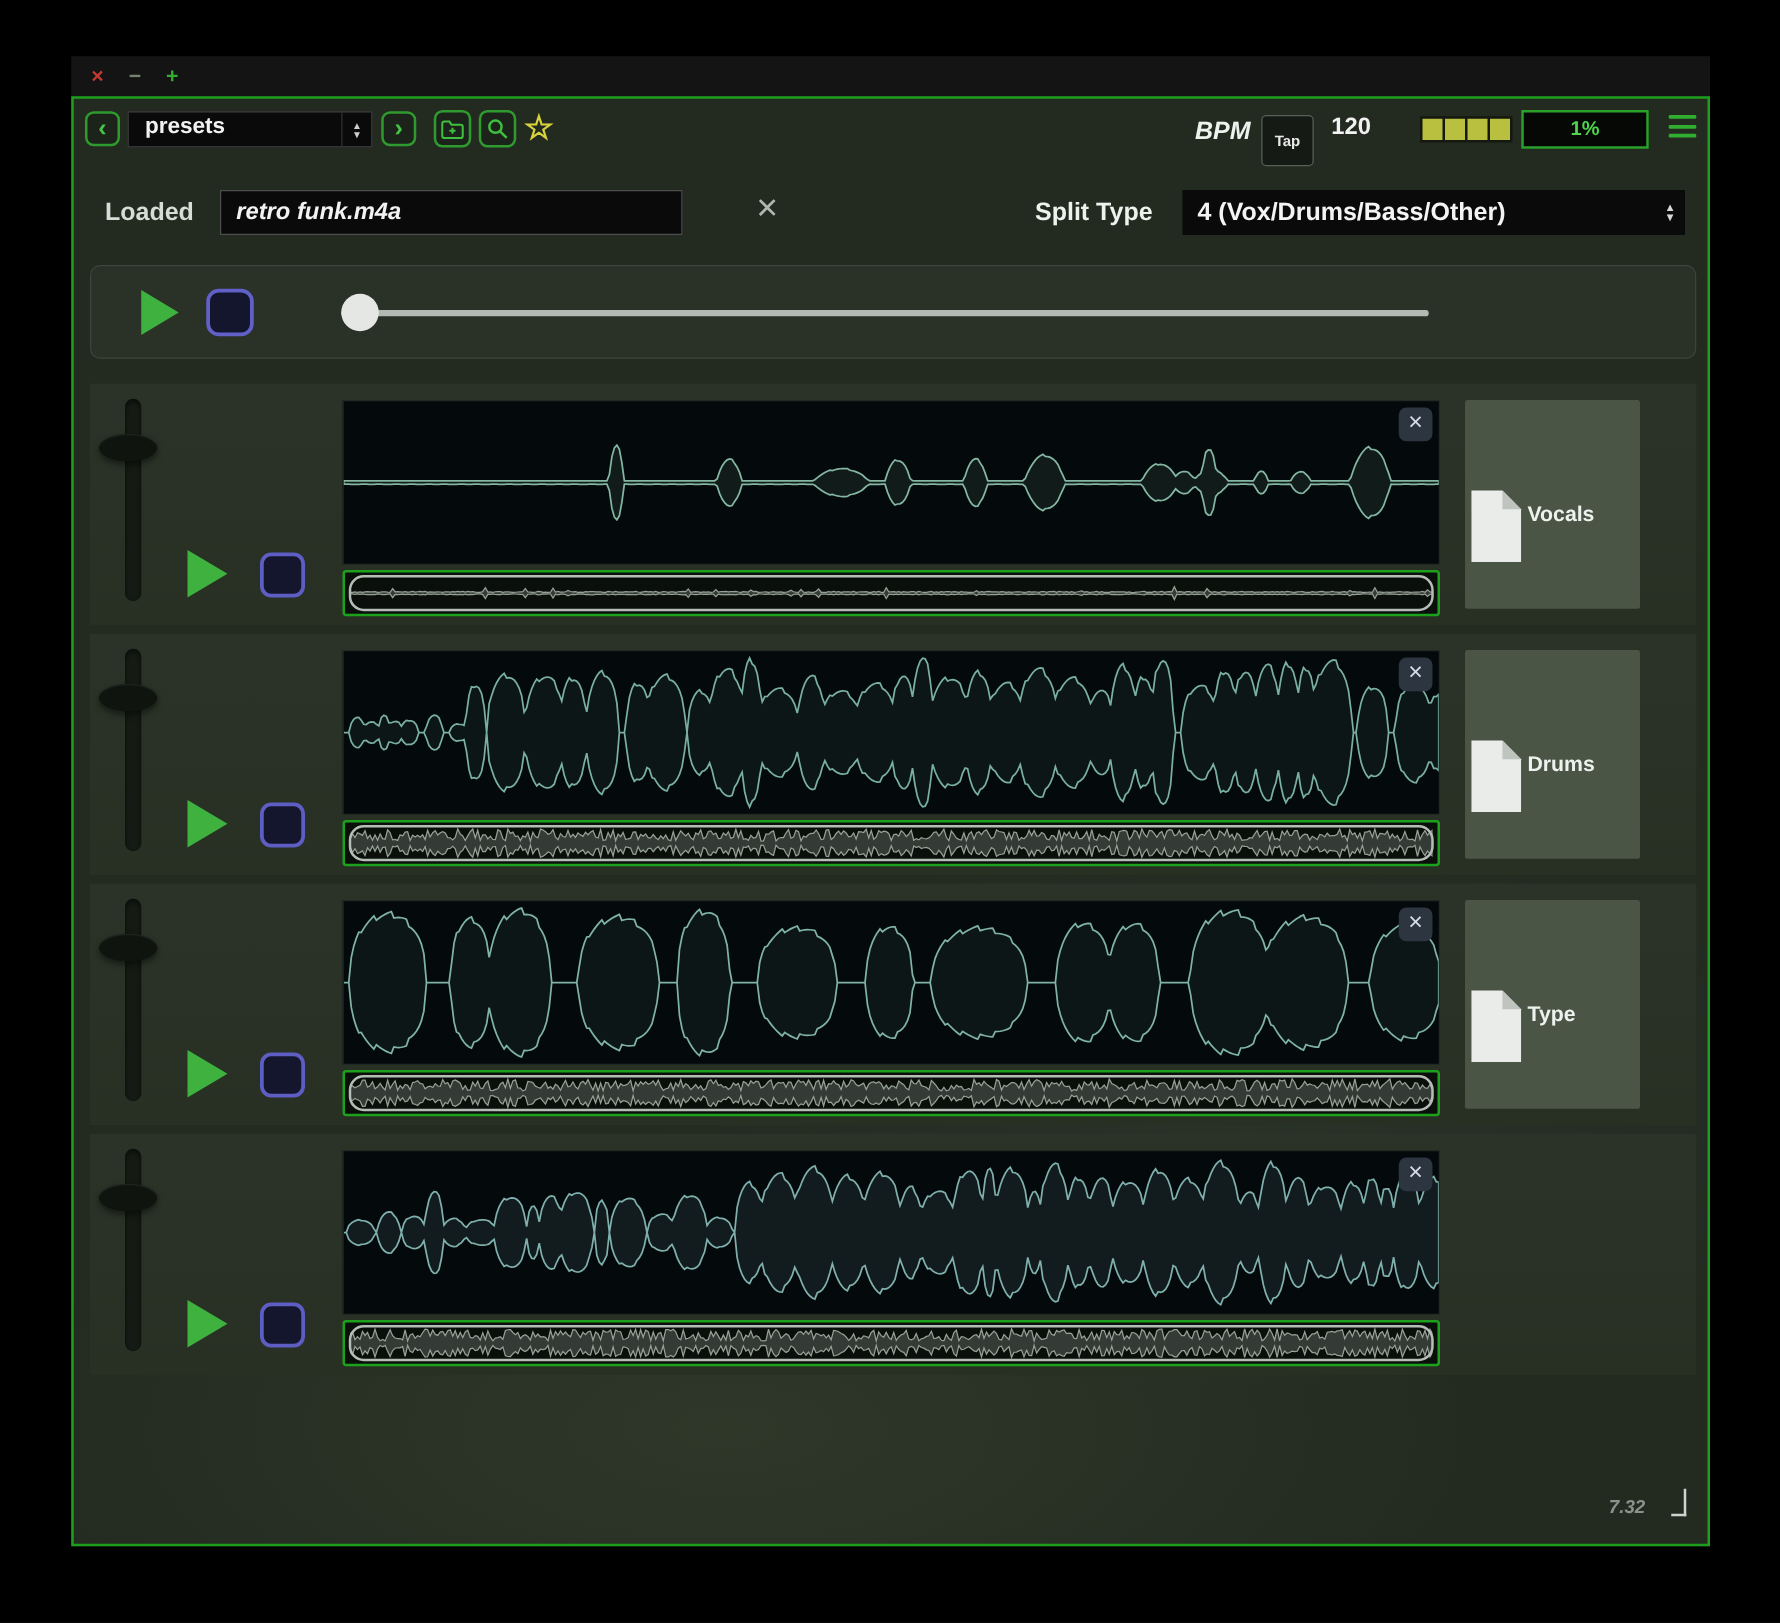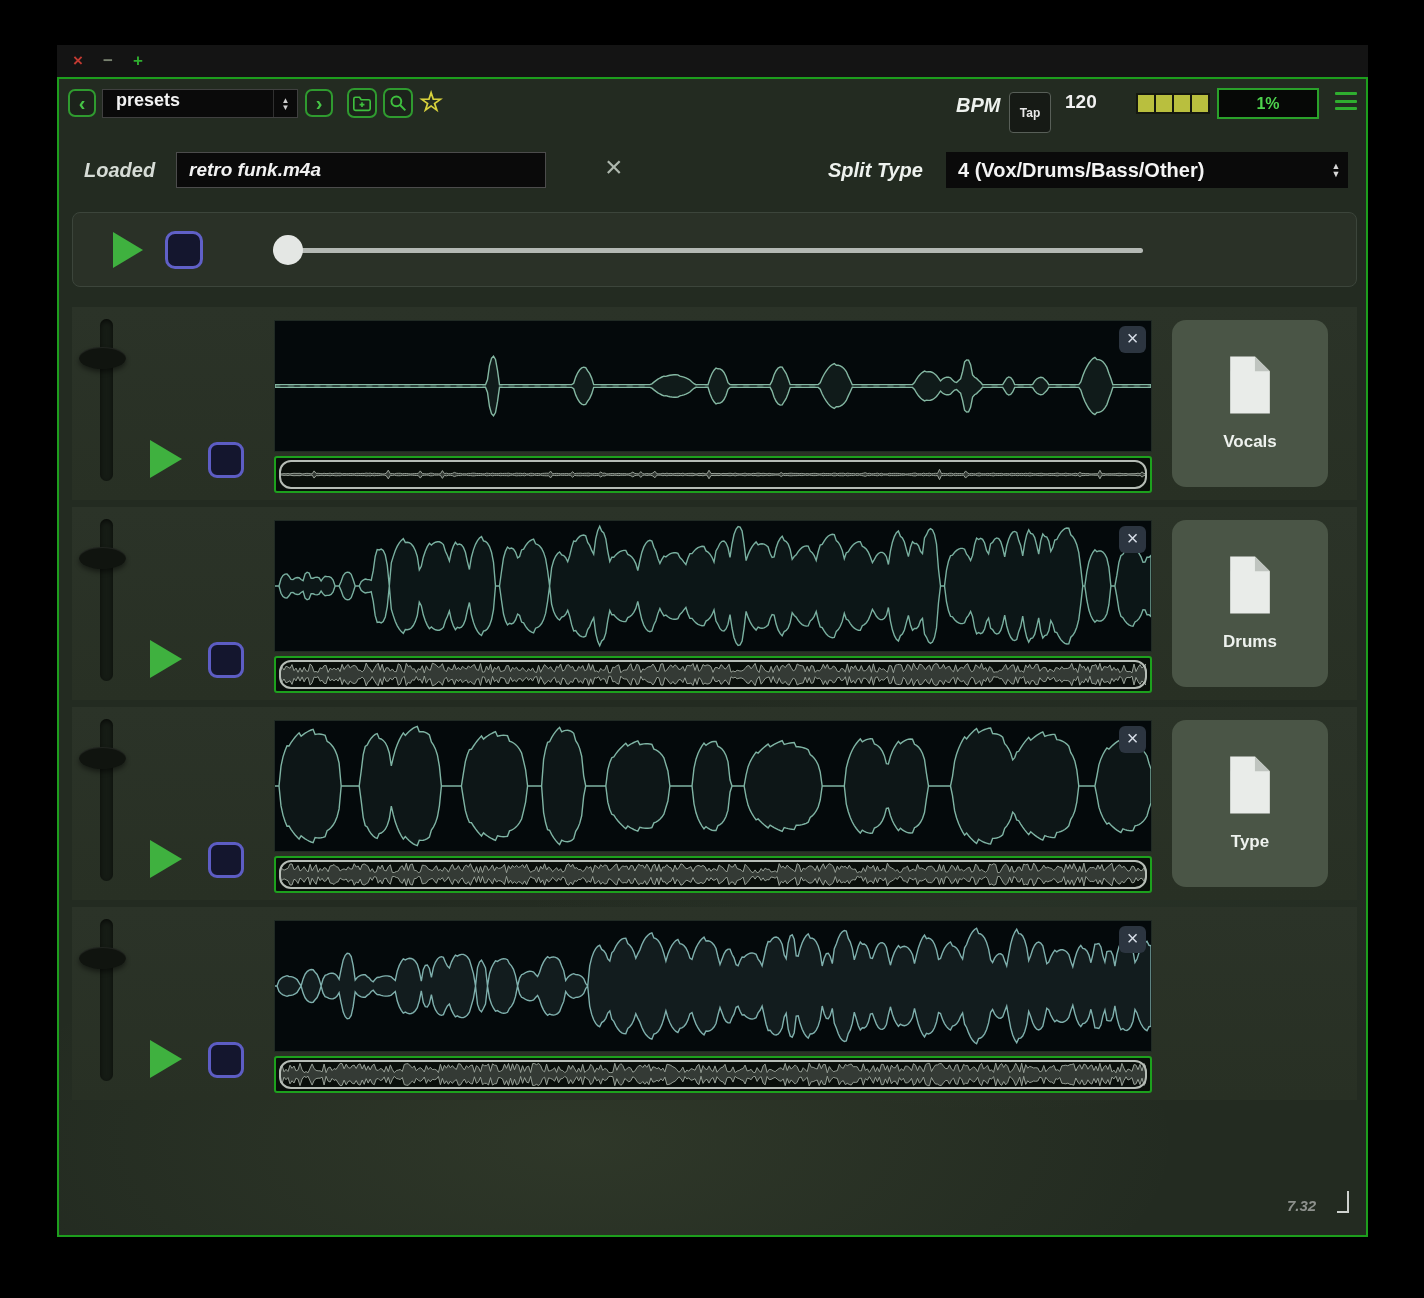--- a/index.html
+++ b/index.html
@@ -32,24 +32,24 @@
   #bpm-label{position:absolute;left:897px;top:15px;font-style:italic;font-weight:bold;color:#eef2ee;font-size:20px}
   #tap-btn{position:absolute;left:950px;top:13px;width:42px;height:41px;background:#161a15;border:1px solid #585f58;border-radius:4px;color:#e8e8e8;font-size:12px;font-weight:bold;display:flex;align-items:center;justify-content:center}
   #bpm-value{position:absolute;left:1006px;top:12px;font-weight:bold;color:#f2f2f2;font-size:19px}
   #bpm-meter{position:absolute;left:1077px;top:14px;width:74px;height:21px;background:#15180f;display:flex;gap:2px;padding:2px}
   #bpm-meter .seg{flex:1;background:#b9bf3e}
   #percent-box{position:absolute;left:1158px;top:9px;width:102px;height:31px;background:#060806;border:2px solid #2aa22a;display:flex;align-items:center;justify-content:center;color:#4ed44e;font-weight:bold;font-size:16px}
   #menu-btn{position:absolute;left:1276px;top:13px;width:22px;height:18px;display:flex;flex-direction:column;justify-content:space-between}
   #menu-btn i{display:block;height:3px;background:#2fae2f;border-radius:1px}
 
   
-  #loaded-label{position:absolute;left:25px;top:80px;font-size:20px;font-weight:bold;font-style:italic;color:#d6dcd6}
+  #loaded-label{position:absolute;left:25px;top:80px;font-size:20px;font-weight:bold;color:#d6dcd6}
   #filename-input{position:absolute;left:117px;top:73px;width:370px;height:36px;background:#0a0a0a;border:1px solid #4c4c4c;color:#f2f2f2;font-weight:bold;font-style:italic;font-size:19px;display:flex;align-items:center;padding-left:12px}
   #clear-file{position:absolute;left:546px;top:71px;font-size:30px;color:#aeb8ae}
-  #split-label{position:absolute;left:769px;top:80px;font-size:20px;font-weight:bold;font-style:italic;color:#eef2ee}
+  #split-label{position:absolute;left:769px;top:80px;font-size:20px;font-weight:bold;color:#eef2ee}
   #split-select{position:absolute;left:887px;top:73px;width:402px;height:36px;background:#0a0a0a;display:flex;align-items:center;color:#f4f4f4;font-weight:bold;font-size:20px;padding-left:12px}
   #split-select .stepper{border-left:none;color:#d8d8d8;font-size:9px;line-height:8px}
 
   
   #transport{position:absolute;left:13px;top:133px;width:1285px;height:75px;background:#2a3127;border:1px solid #3c453b;border-radius:8px}
   #t-play{position:absolute;left:40px;top:19px;width:0;height:0;border-left:30px solid #3fb13f;border-top:18px solid transparent;border-bottom:18px solid transparent}
   #t-stop{position:absolute;left:92px;top:18px;width:38px;height:38px;border:3px solid #6060c8;border-radius:10px;background:#14162e}
   #t-track{position:absolute;left:200px;top:35px;width:870px;height:5px;background:#b4b9b4;border-radius:3px}
   #t-knob{position:absolute;left:200px;top:22px;width:30px;height:30px;border-radius:50%;background:#e4e7e4}
 
@@ -59,21 +59,21 @@
   .fader-slot{position:absolute;left:28px;top:12px;width:13px;height:162px;background:#161c15;border-radius:7px;box-shadow:inset 0 2px 5px rgba(0,0,0,.6)}
   .fader-knob{position:absolute;left:7px;top:40px;width:47px;height:22px;background:#10140f;border-radius:50%;box-shadow:0 3px 5px rgba(0,0,0,.45), inset 0 1px 1px rgba(255,255,255,.08)}
   .row-play{position:absolute;left:78px;top:133px;width:0;height:0;border-left:32px solid #3fb13f;border-top:19px solid transparent;border-bottom:19px solid transparent}
   .row-stop{position:absolute;left:136px;top:135px;width:36px;height:36px;border:3px solid #5d5dc4;border-radius:9px;background:#14162e}
   .wavebox{position:absolute;left:202px;top:13px;width:878px;height:132px;background:#04090b;border:1px solid #202a24}
   .wavebox svg{position:absolute;left:0;top:0}
   .wave-close{position:absolute;right:5px;top:5px;width:27px;height:27px;background:#2c3540;border-radius:6px;color:#d6dde6;font-size:20px;line-height:25px;text-align:center}
   .minimap{position:absolute;left:202px;top:149px;width:878px;height:37px;background:#0a0f0b;border:2px solid #1da11d;border-radius:3px}
   .minimap svg{position:absolute;left:4px;top:3px}
   .minimap .region{position:absolute;left:3px;top:2px;right:3px;bottom:2px;border:2px solid #b6bdb6;border-radius:12px}
-  .stem-card{position:absolute;left:1100px;top:13px;width:156px;height:167px;background:#4a5546;border-radius:14px;display:flex;flex-direction:column;align-items:center}
+  .stem-card{position:absolute;left:1100px;top:13px;width:140px;height:167px;background:#4a5546;border-radius:2px;display:flex;align-items:center}
   .stem-card svg.doc{margin-top:34px;width:50px;height:62px}
   .stem-label{margin-top:16px;color:#eef2ee;font-weight:bold;font-size:17px}
 
   
   #version{position:absolute;left:1228px;top:1118px;color:#8d918d;font-weight:bold;font-style:italic;font-size:15px}
   #cursor{position:absolute;left:1278px;top:1112px;width:12px;height:22px;border-right:2px solid #cfd3cf;border-bottom:2px solid #cfd3cf}
 </style>
 </head>
 <body>
 

